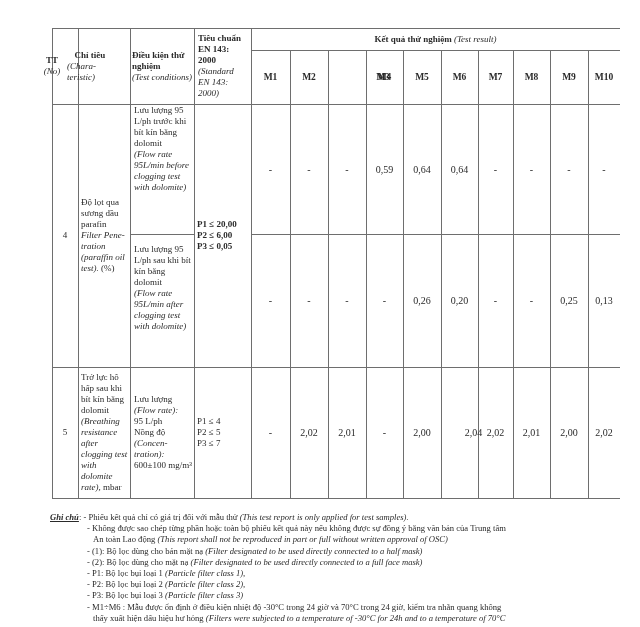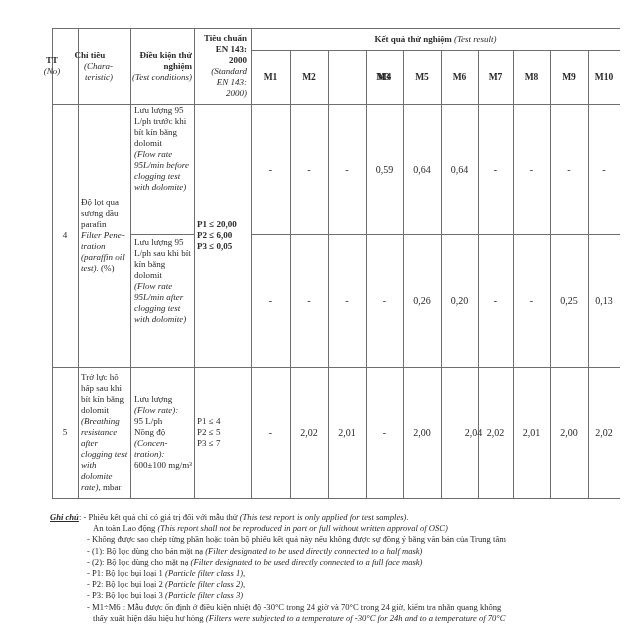--- a/index.html
+++ b/index.html
@@ -11,21 +11,21 @@
     position: relative;
   }
   .page { position: absolute; left: 0; top: 0; width: 640px; height: 627px; }
   .grid { position: absolute; left: 0; top: 0; }
   .line-h, .line-v { position: absolute; background: #6e6e6e; }
   .line-h { height: 1px; }
   .line-v { width: 1px; }
   .cell {
     position: absolute; box-sizing: border-box;
     display: flex; flex-direction: column; justify-content: center; align-items: center;
-    text-align: right; font-size: 9px; line-height: 11px;
+    text-align: left; font-size: 9px; line-height: 11px;
   }
   .cell.left { align-items: flex-start; text-align: left; padding-left: 4px; }
   .b { font-weight: bold; }
   .i { font-style: italic; }
   .hdr-m { font-weight: bold; font-size: 9.5px; }
   .val { font-size: 10px; }
   .notes {
     position: absolute; left: 50px; top: 512px; width: 590px;
     font-size: 8.6px; line-height: 11.2px; white-space: nowrap;
   }
@@ -122,21 +122,21 @@
     <span>4</span>
   </div>
   <div class="cell left" style="left:78px;top:104px;width:52px;height:263px;padding-left:3px;">
     <span>Độ lọt qua sương dầu parafin</span>
     <span><span class="i">Filter Pene-tration (paraffin oil test).</span> <span>(%)</span></span>
   </div>
   <div class="cell left" style="left:130px;top:104px;width:64px;height:130px;padding-left:4px;justify-content:flex-start;padding-top:1px;">
     <span>Lưu lượng 95 L/ph trước khi bít kín bằng dolomit</span>
     <span class="i">(Flow rate 95L/min before clogging test with dolomite)</span>
   </div>
-  <div class="cell left" style="left:130px;top:234px;width:64px;height:133px;padding-left:4px;justify-content:flex-start;padding-top:3px;">
+  <div class="cell left" style="left:130px;top:234px;width:64px;height:133px;padding-left:4px;justify-content:flex-start;padding-top:10px;">
     <span>Lưu lượng 95 L/ph sau khi bít kín bằng dolomit</span>
     <span class="i">(Flow rate 95L/min after clogging test with dolomite)</span>
   </div>
   <div class="cell left" style="left:194px;top:104px;width:57px;height:263px;padding-left:3px;font-weight:bold;">
     <span>P1 ≤ 20,00</span>
     <span>P2 ≤ 6,00</span>
     <span>P3 ≤ 0,05</span>
   </div>
 
   <div class="cell" style="left:52px;top:367px;width:26px;height:131px;">
@@ -248,22 +248,22 @@
       <div class="cell val" style="left: 550px; top: 367px; width: 38px; height: 131px;">
         <span>2,00</span>
       </div>
       <div class="cell val" style="left: 588px; top: 367px; width: 32px; height: 131px;">
         <span>2,02</span>
       </div>
     </div>
 
   <div class="notes" id="notes">
       <span class="row"><span class="lbl">Ghi chú</span>: <span>- Phiếu kết quả chỉ có giá trị đối với mẫu thử </span><span class="i">(This test report is only applied for test samples).</span></span>
+      <span class="row indent1"><span>- Không được sao chép từng phần hoặc toàn bộ phiếu kết quả này nếu không được sự đồng ý bằng văn bản của Trung tâm</span></span>
       <span class="row indent2"><span>An toàn Lao động </span><span class="i">(This report shall not be reproduced in part or full without written approval of OSC)</span></span>
-      <span class="row indent1"><span>- Không được sao chép từng phần hoặc toàn bộ phiếu kết quả này nếu không được sự đồng ý bằng văn bản của Trung tâm</span></span>
       <span class="row indent1"><span>- (1): Bộ lọc dùng cho bán mặt nạ </span><span class="i">(Filter designated to be used directly connected to a half mask)</span></span>
       <span class="row indent1"><span>- (2): Bộ lọc dùng cho mặt nạ </span><span class="i">(Filter designated to be used directly connected to a full face mask)</span></span>
       <span class="row indent1"><span>- P1: Bộ lọc bụi loại 1 </span><span class="i">(Particle filter class 1),</span></span>
       <span class="row indent1"><span>- P2: Bộ lọc bụi loại 2 </span><span class="i">(Particle filter class 2),</span></span>
       <span class="row indent1"><span>- P3: Bộ lọc bụi loại 3 </span><span class="i">(Particle filter class 3)</span></span>
       <span class="row indent1"><span>- M1÷M6 : Mẫu được ổn định ở điều kiện nhiệt độ -30°C trong 24 giờ và 70°C trong 24 giờ, kiểm tra nhãn quang không</span></span>
       <span class="row indent2"><span>thấy xuất hiện dấu hiệu hư hỏng </span><span class="i">(Filters were subjected to a temperature of -30°C for 24h and to a temperature of 70°C</span></span>
     </div>
 </div>
 

